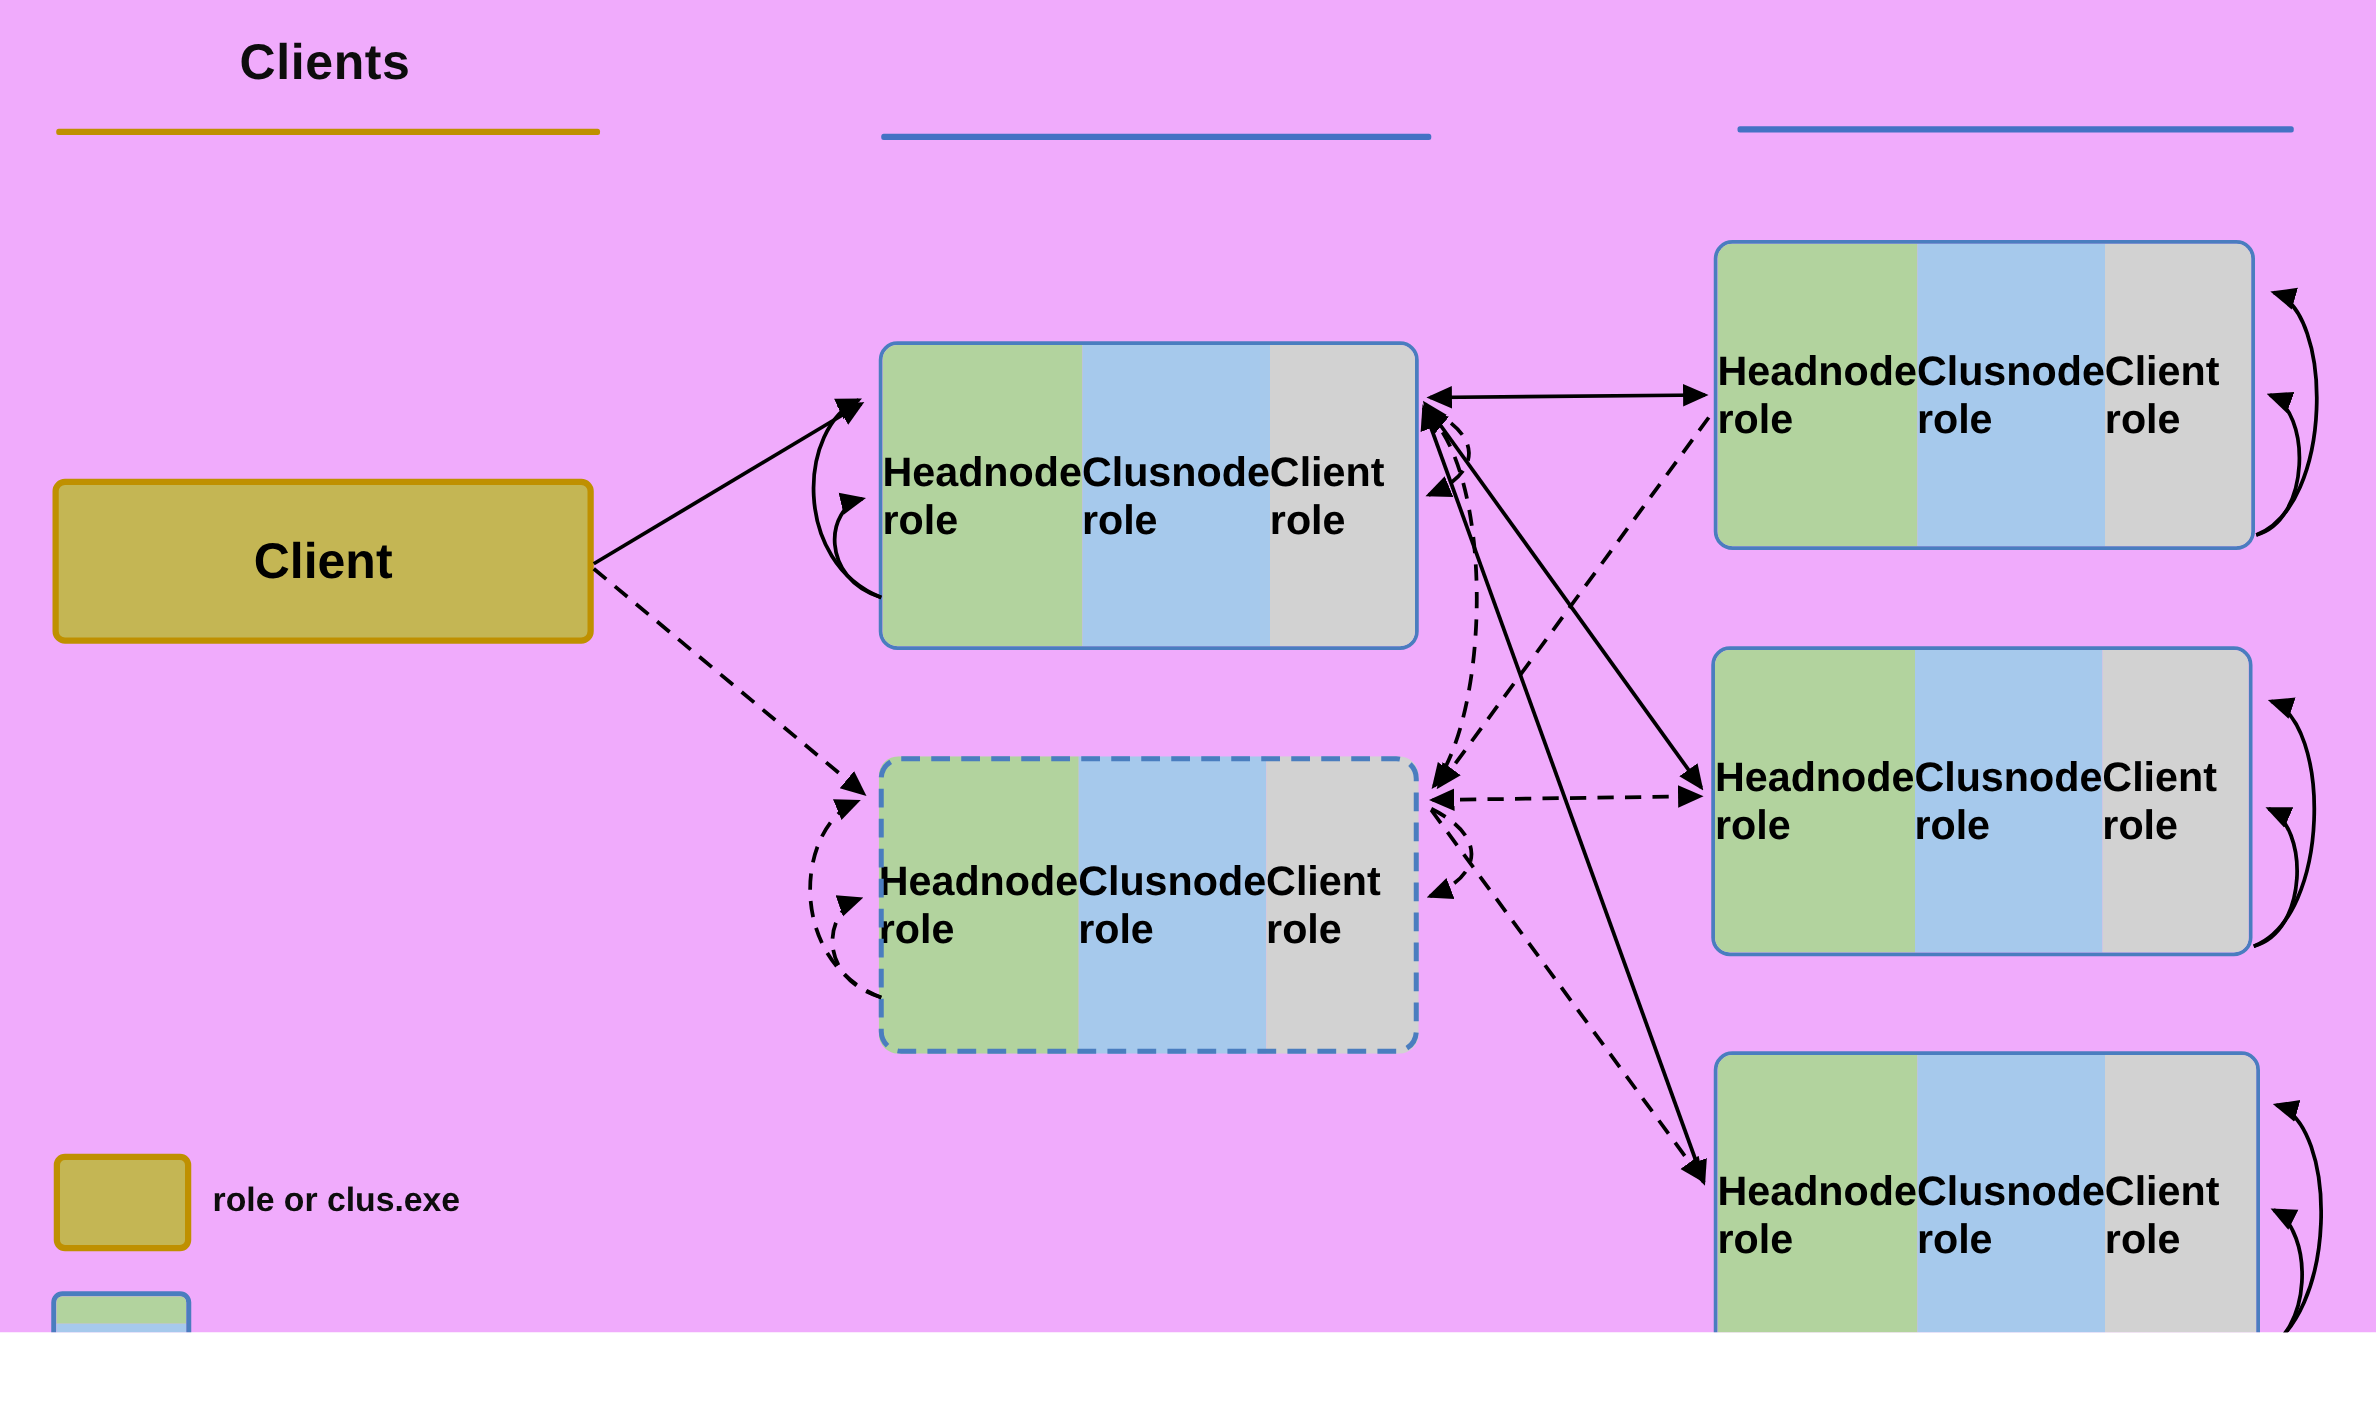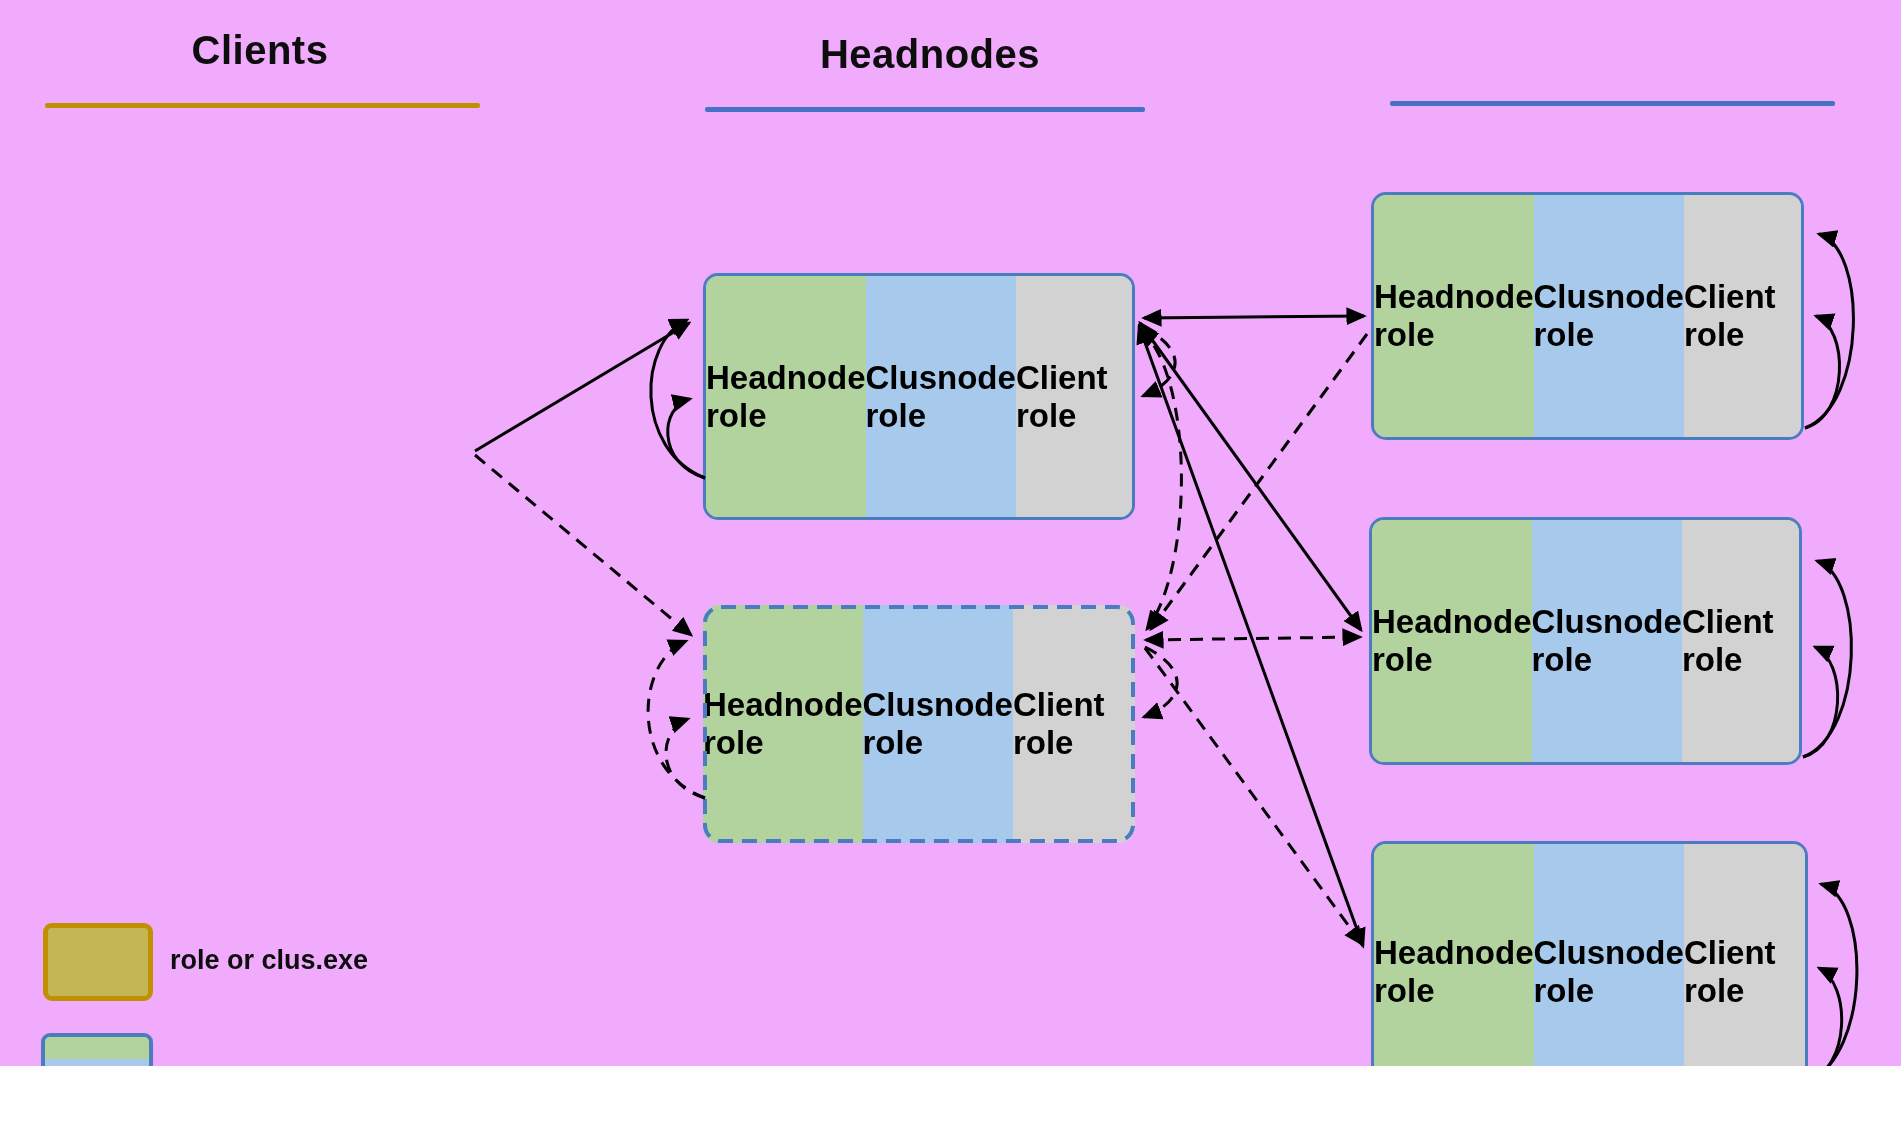--- a/index.html
+++ b/index.html
@@ -68,25 +68,27 @@
   .legend-label { position:absolute; left:170px; font-size:27px; color:#0d0d0d; }
 </style>
 </head>
 <body>
 
 <div id="canvas">
 
   <div class="coltitle" style="left:40px; top:28px; width:440px;">Clients</div>
   <div class="underline gold" style="left:45px; top:103px; width:435px;"></div>
 
-  <div class="coltitle" style="left:700px; top:32px; width:460px;">Headnodes</div>
   <div class="underline blue" style="left:705px; top:107px; width:440px;"></div>
 
   <div class="underline blue" style="left:1390px; top:101px; width:445px;"></div>
 
+  <div class="client-box">
+    <span>Client</span>
+  </div>
 
   <div class="node" id="hn1">
     <div class="role green">
       <span>Headnode role</span>
       </div>
     <div class="role blue">
       <span>Clusnode role</span>
       </div>
     <div class="role gray">
       <span>Client role</span>

